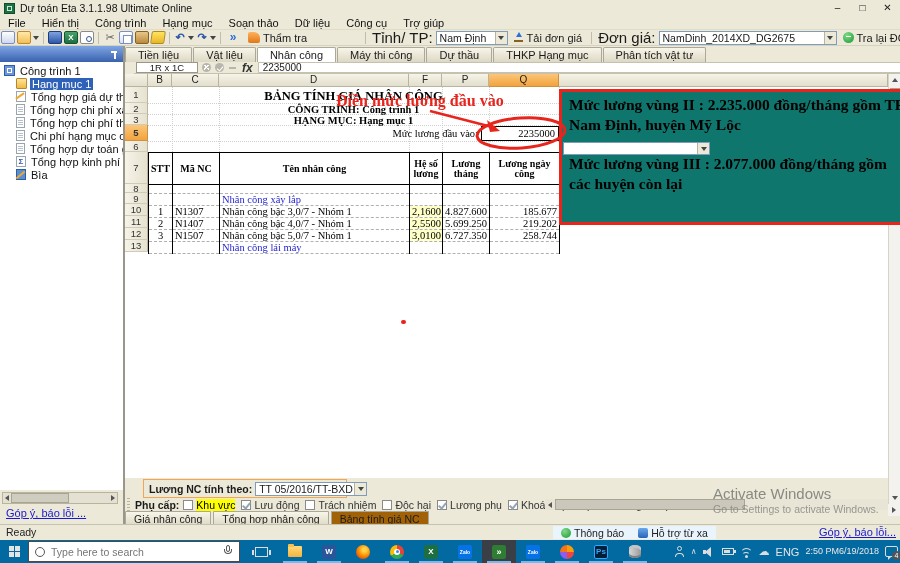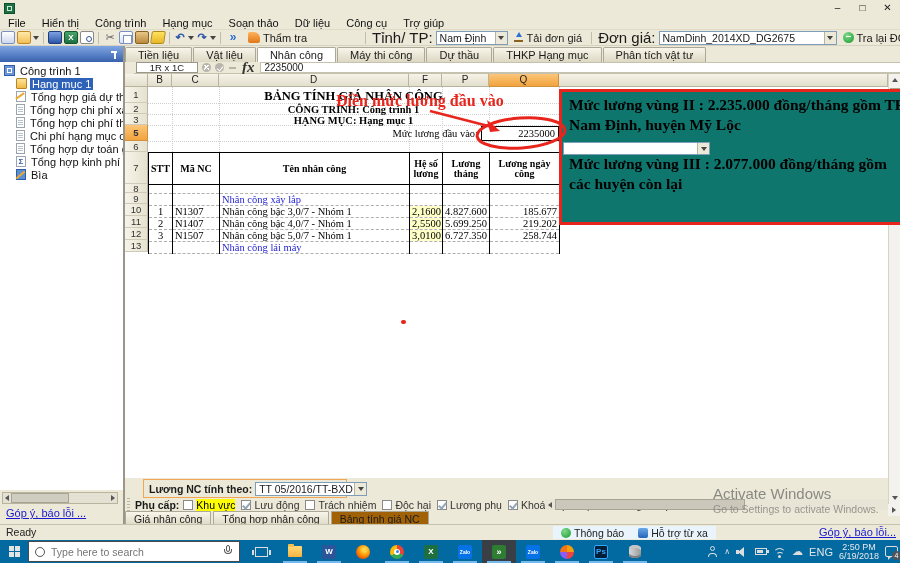--- a/index.html
+++ b/index.html
@@ -87,21 +87,21 @@
 
   
   .formulabar{left:134px;top:62px;width:775px;height:12px;background:#ece9d8;display:flex;align-items:center;border-bottom:1px solid #c6c2b0}
   .namebox{width:62px;height:11px;background:#fff;border:1px solid #9a968a;text-align:center;font-size:9.5px;line-height:10px;margin-left:2px}
   .fbtn{width:9px;height:9px;border-radius:50%;background:#b8b5ab;margin-left:4px;position:relative}
   .fbtn.fx-cancel::after{content:"";position:absolute;left:2px;top:2px;width:5px;height:5px;background:
     linear-gradient(45deg,transparent 40%,#fff 40%,#fff 60%,transparent 60%),
     linear-gradient(-45deg,transparent 40%,#fff 40%,#fff 60%,transparent 60%)}
   .fbtn.fx-ok::after{content:"";position:absolute;left:2.5px;top:1.5px;width:3px;height:5px;border:solid #fff;border-width:0 1.5px 1.5px 0;transform:rotate(40deg)}
   .fdash{width:7px;height:2px;background:#b8b5ab;margin-left:5px}
-  .fxlabel{font-family:Liberation Serif, serif;font-style:italic;font-weight:bold;font-size:15px;margin-left:6px;color:#333}
+  .fxlabel{font-family:Liberation Sans, sans-serif;font-style:italic;font-weight:bold;font-size:12px;margin-left:6px;color:#333}
   .ffield{flex:1;height:11px;background:#fff;border:1px solid #c6c2b0;margin:0 1px 0 5px;font-size:10px;line-height:10px;padding-left:4px}
 
   
   .colheaders{left:125px;top:74px;width:763px;height:13px;display:flex}
   .ch{height:13px;background:linear-gradient(#f6f3e8,#e3dfcd);border-right:1px solid #b8b49f;border-bottom:1px solid #b8b49f;text-align:center;font-size:10px;line-height:12px;color:#222;flex:none}
   .ch.selcol{background:linear-gradient(#fbc679,#f2a33e);border-color:#cf9040}
   .grid{left:125px;top:87px;width:763px;height:391px;background:#fff}
   .gutter-cell{position:absolute;left:125px;width:23px;background:linear-gradient(90deg,#f6f3e8,#e6e2d0);border-right:1px solid #b8b49f;border-bottom:1px solid #cfcbb8;text-align:center;font-size:9.5px;color:#333;display:flex;align-items:center;justify-content:center}
   .gutter-cell.selrow{background:linear-gradient(#fbc679,#f2a33e);border-color:#cf9040;font-weight:bold}
   .gline-v{position:absolute;width:1px;border-left:1px dotted #cfcfcf}
@@ -211,35 +211,36 @@
   .spk b{position:absolute;left:2px;top:0;width:0;height:0;border-top:5px solid transparent;border-bottom:5px solid transparent;border-right:6px solid #ddd}
   .bat{width:12px;height:7px;border:1px solid #ddd;position:relative}
   .bat i{position:absolute;left:1px;top:1px;width:6px;height:3px;background:#ddd}
   .bat b{position:absolute;right:-3px;top:1px;width:2px;height:3px;background:#ddd}
   .wifi{width:13px;height:10px;position:relative}
   .wifi i{position:absolute;border:1.5px solid transparent;border-top-color:#ddd;border-radius:50%}
   .wifi .w1{left:0;bottom:-4px;width:13px;height:13px}
   .wifi .w2{left:2.5px;bottom:-3px;width:8px;height:8px}
   .wifi .w3{left:5px;bottom:-1px;width:3px;height:3px;background:#ddd;border:none;border-radius:50%}
   .cloud{color:#ddd;font-size:11px;line-height:11px}
-  .clock{display:flex;flex-direction:column;align-items:center;line-height:9px}
+  .clock{display:flex;flex-direction:row;align-items:flex-start;line-height:9px}
   .clock span{font-size:9px;color:#e8e8e8}
   .notif{width:13px;height:11px;border:1px solid #ddd;border-radius:2px;position:relative}
   .notif i{position:absolute;left:2px;bottom:-4px;width:0;height:0;border-top:4px solid #ddd;border-right:4px solid transparent}
   .notif b{position:absolute;right:-4px;bottom:-4px;width:9px;height:9px;border-radius:50%;background:#50555c;color:#fff;font-size:7px;font-weight:normal;display:flex;align-items:center;justify-content:center}
 </style>
 </head>
 <body>
 
 <div id="root">
 
   <div class="r titlebar">
     <span class="appicon">
         <i></i>
       </span>
+    <span class="apptitle">Dự toán Eta 3.1.1.98 Ultimate Online</span>
     <span class="wincontrols">
       <span class="wc">–</span>
       <span class="wc">□</span>
       <span class="wc">✕</span>
     </span>
   </div>
 
   <div class="r menubar">
     <span class="menu-item">File</span>
     <span class="menu-item">Hiển thị</span>

